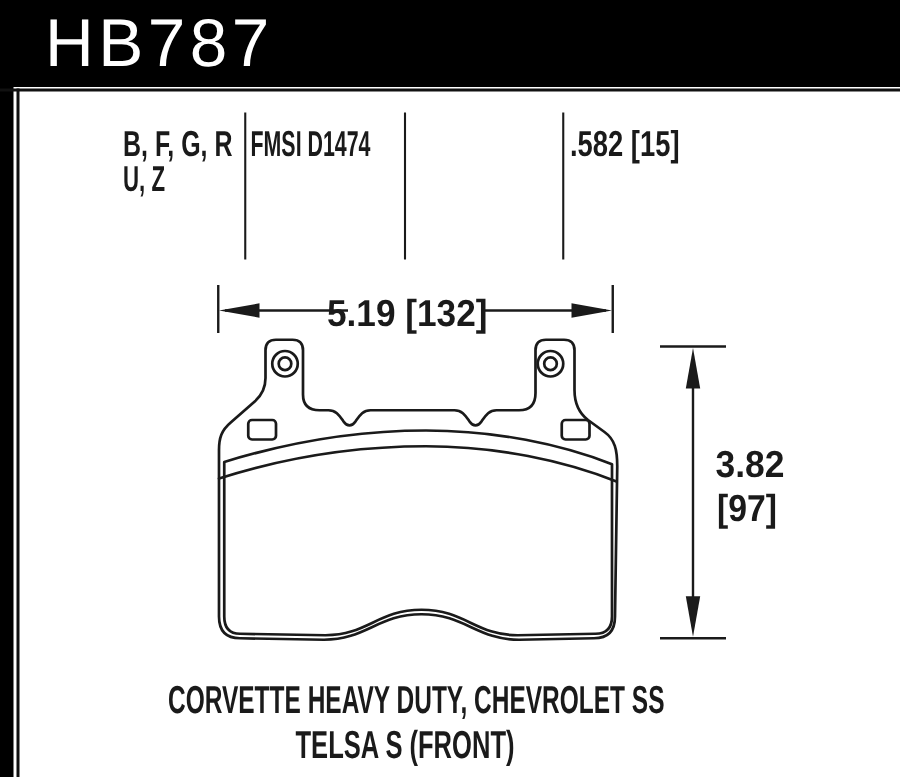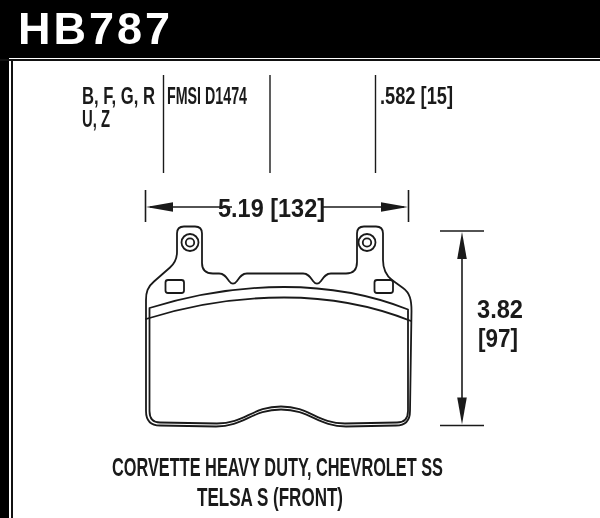--- a/index.html
+++ b/index.html
@@ -6,22 +6,22 @@
   body{
     width:600px;height:518px;position:relative;overflow:hidden;
     background:#ffffff;
     font-family:"Liberation Sans", sans-serif;
   }
   .title-bar{
     position:absolute;left:0;top:0;width:600px;height:58px;
     background:#000000;display:flex;align-items:center;
   }
   .title-text{
-    color:#ffffff;font-size:45px;font-weight:bold;letter-spacing:3px;
-    margin-left:18px;line-height:1;transform:translateY(-1px);
+    color:#ffffff;font-size:45px;font-weight:normal;letter-spacing:3px;
+    margin-left:30px;line-height:1;transform:translateY(-1px);
   }
   .left-band{
     position:absolute;left:0;top:0;width:9px;height:518px;background:#000000;
   }
   .h-rule{
     position:absolute;left:0;top:59px;width:600px;height:2px;background:#111111;
   }
   .v-rule{
     position:absolute;left:11px;top:59px;width:1.6px;height:459px;background:#111111;
   }

